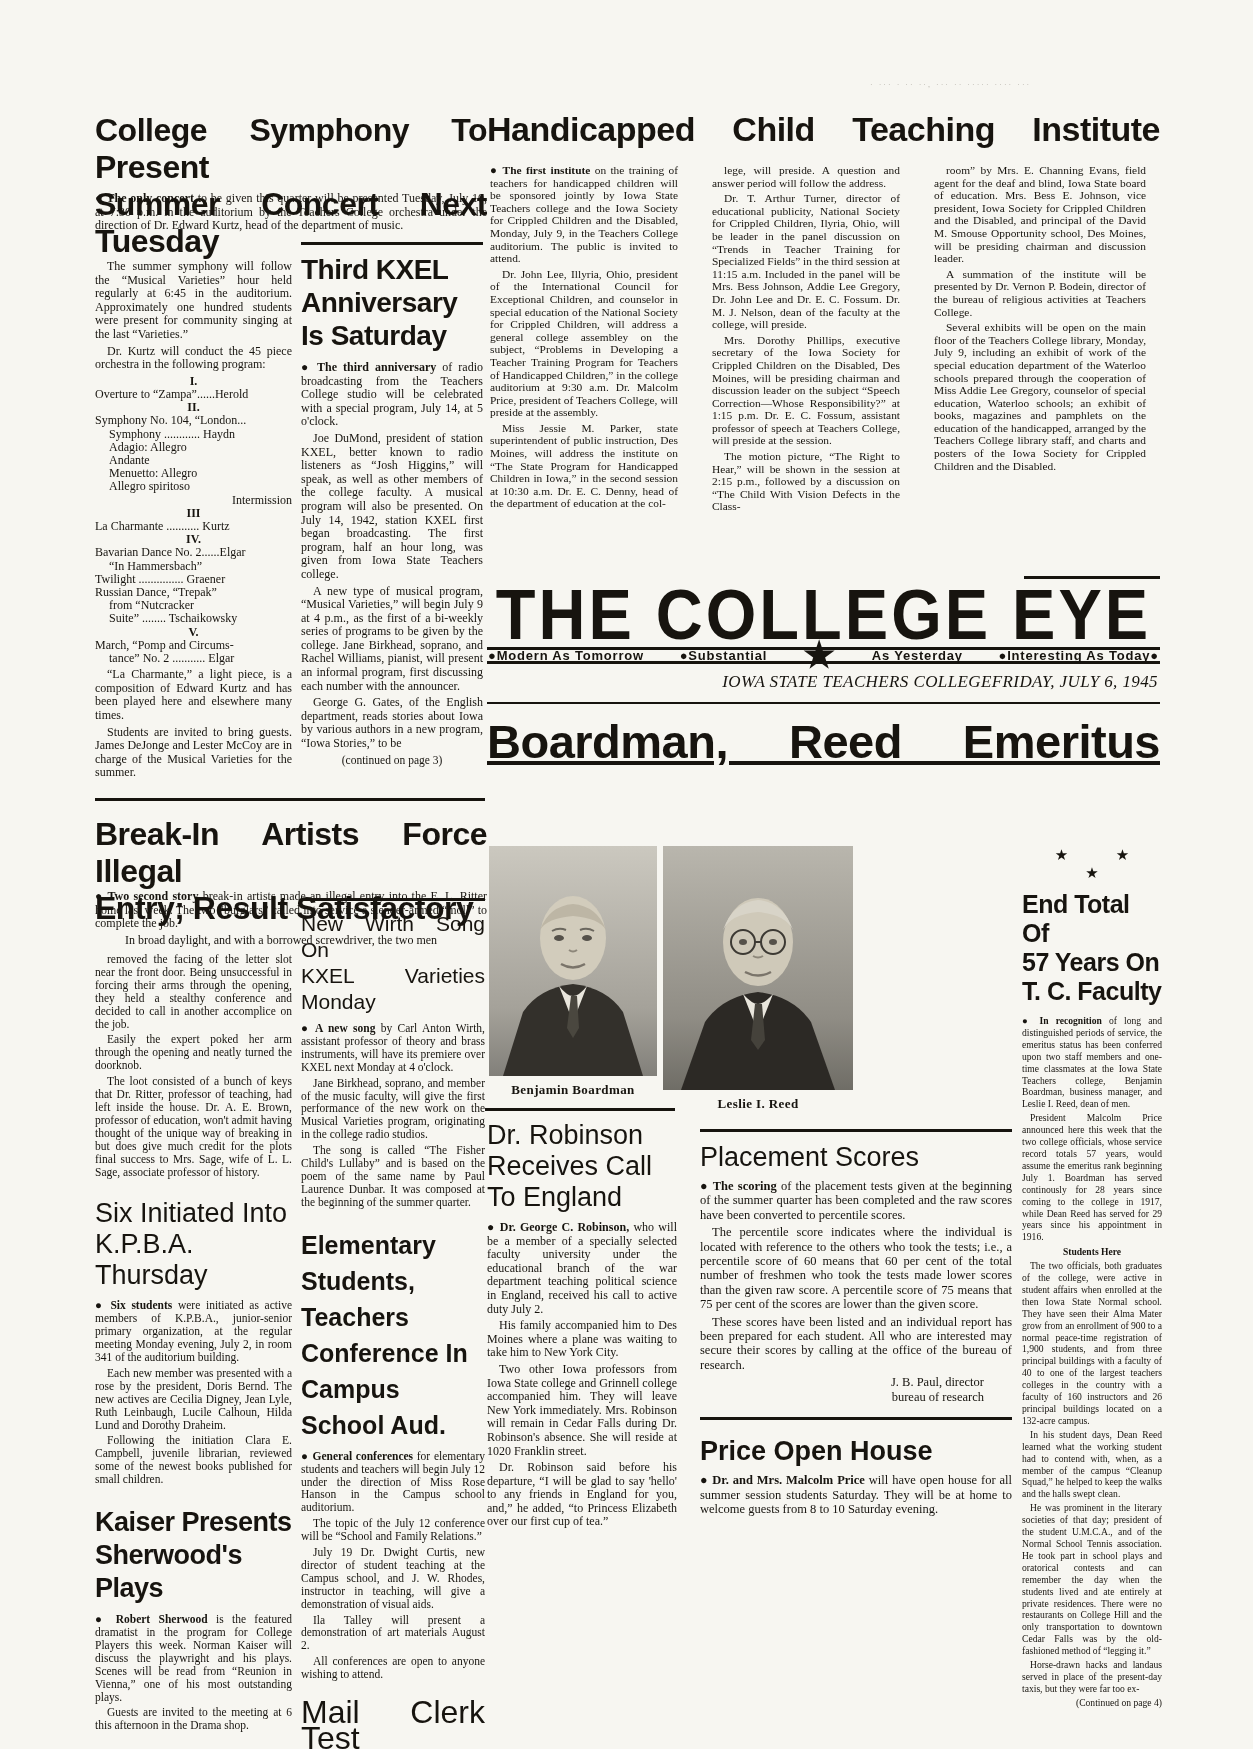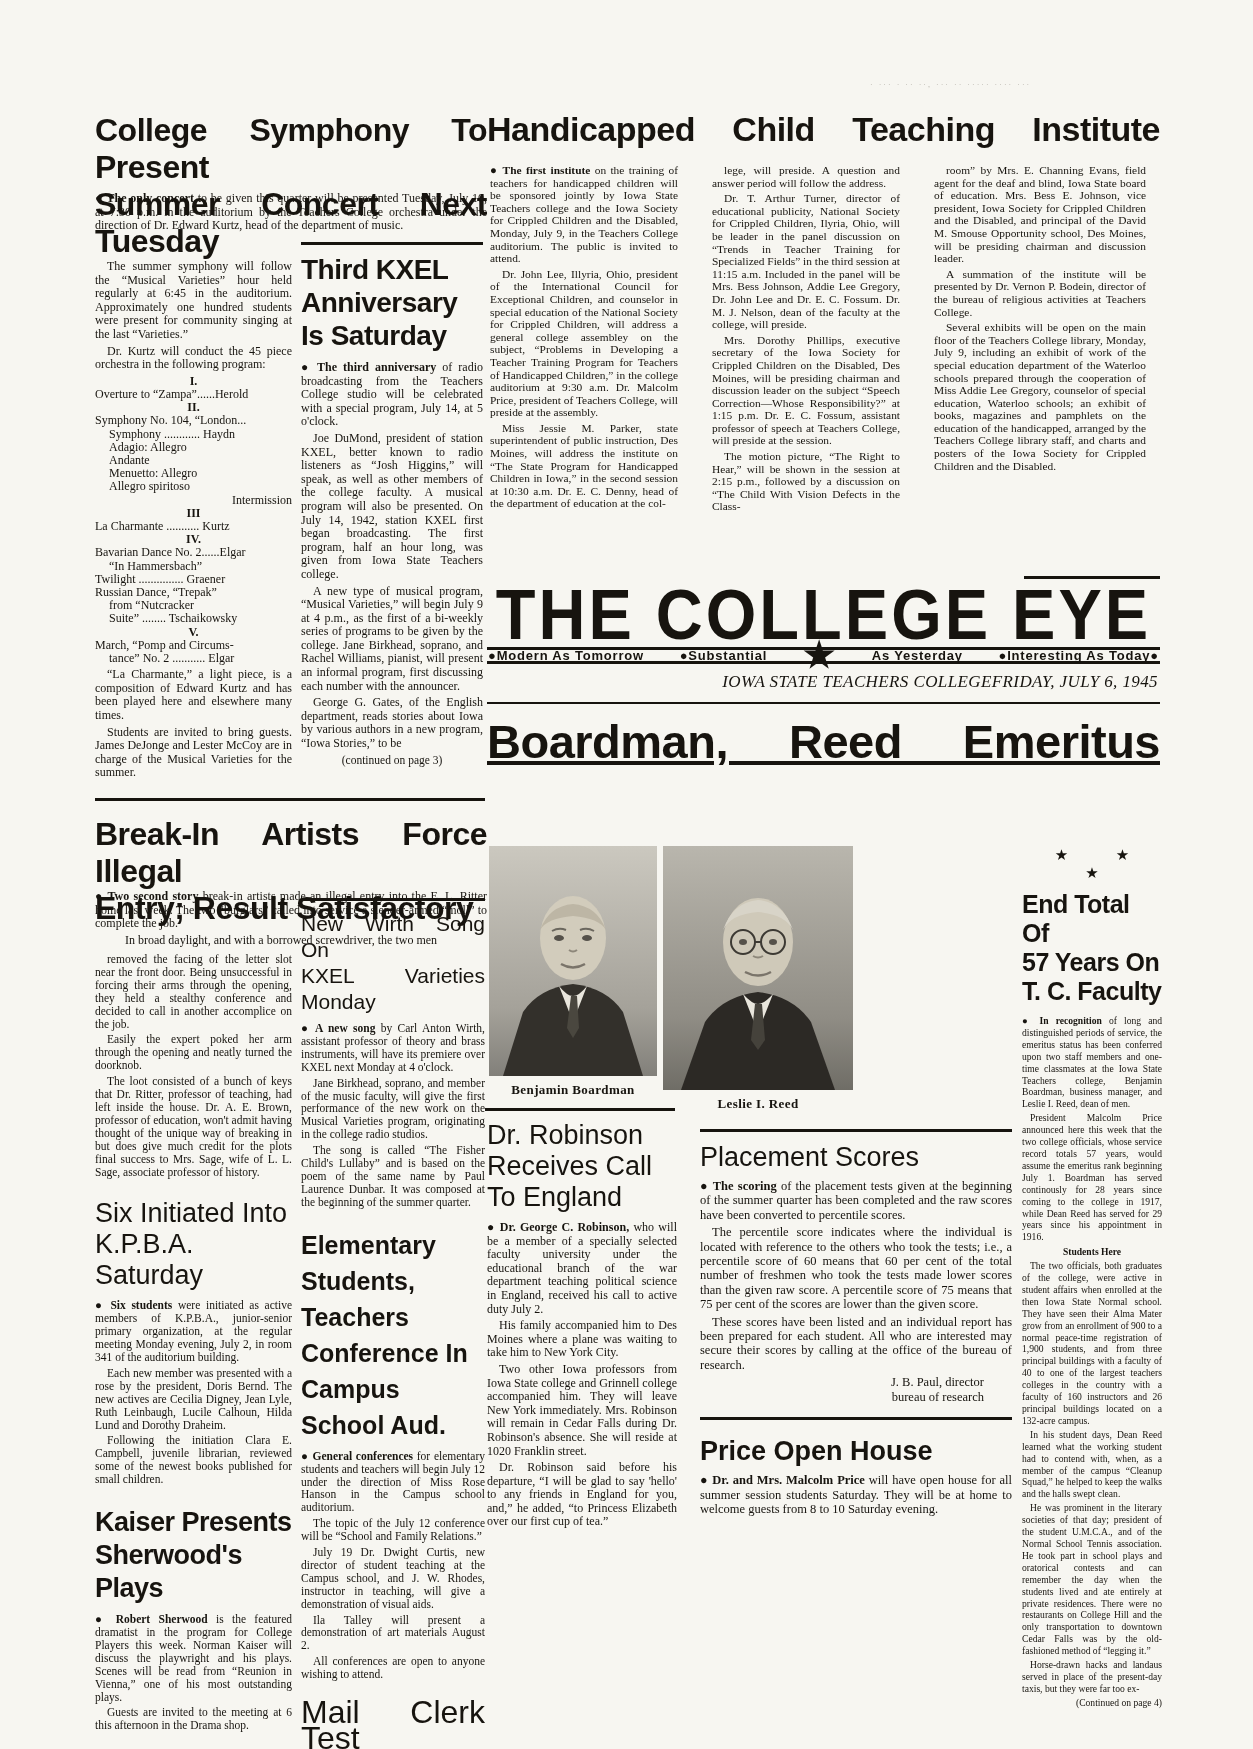--- a/index.html
+++ b/index.html
@@ -283,21 +283,21 @@
     <p style="text-indent:30px;">In broad daylight, and with a borrowed screwdriver, the two men</p>
   </div>
 
   <div class="abs body sm" style="left:95px;top:953px;width:197px;">
     <div>
         <p>removed the facing of the letter slot near the front door. Being unsuccessful in forcing their arms through the opening, they held a stealthy conference and decided to call in another accomplice on the job.</p>
         <p>Easily the expert poked her arm through the opening and neatly turned the doorknob.</p>
         <p>The loot consisted of a bunch of keys that Dr. Ritter, professor of teaching, had left inside the house. Dr. A. E. Brown, professor of education, won't admit having thought of the unique way of breaking in but does give much credit for the plots final success to Mrs. Sage, wife of L. L. Sage, associate professor of history.</p>
       </div>
     <div class="hl-med" style="margin-top:20px;">Six Initiated Into</div>
-    <div class="hl-med">K.P.B.A. Saturday</div>
+    <div class="hl-med">K.P.B.A. Thursday</div>
     <div style="margin-top:8px;">
       <p class="lead"><b>● Six students</b><span> were initiated as active members of K.P.B.A., junior-senior primary organization, at the regular meeting Monday evening, July 2, in room 341 of the auditorium building.</span></p>
       <div>
           <p>Each new member was presented with a rose by the president, Doris Bernd. The new actives are Cecilia Digney, Jean Lyle, Ruth Leinbaugh, Lucile Calhoun, Hilda Lund and Dorothy Draheim.</p>
           <p>Following the initiation Clara E. Campbell, juvenile librarian, reviewed some of the newest books published for small children.</p>
         </div>
     </div>
     <div class="hl hl-heavy" style="margin-top:20px;font-size:27px;">Kaiser Presents</div>
     <div class="hl hl-heavy" style="font-size:27px;">Sherwood's Plays</div>
     <div style="margin-top:8px;">

